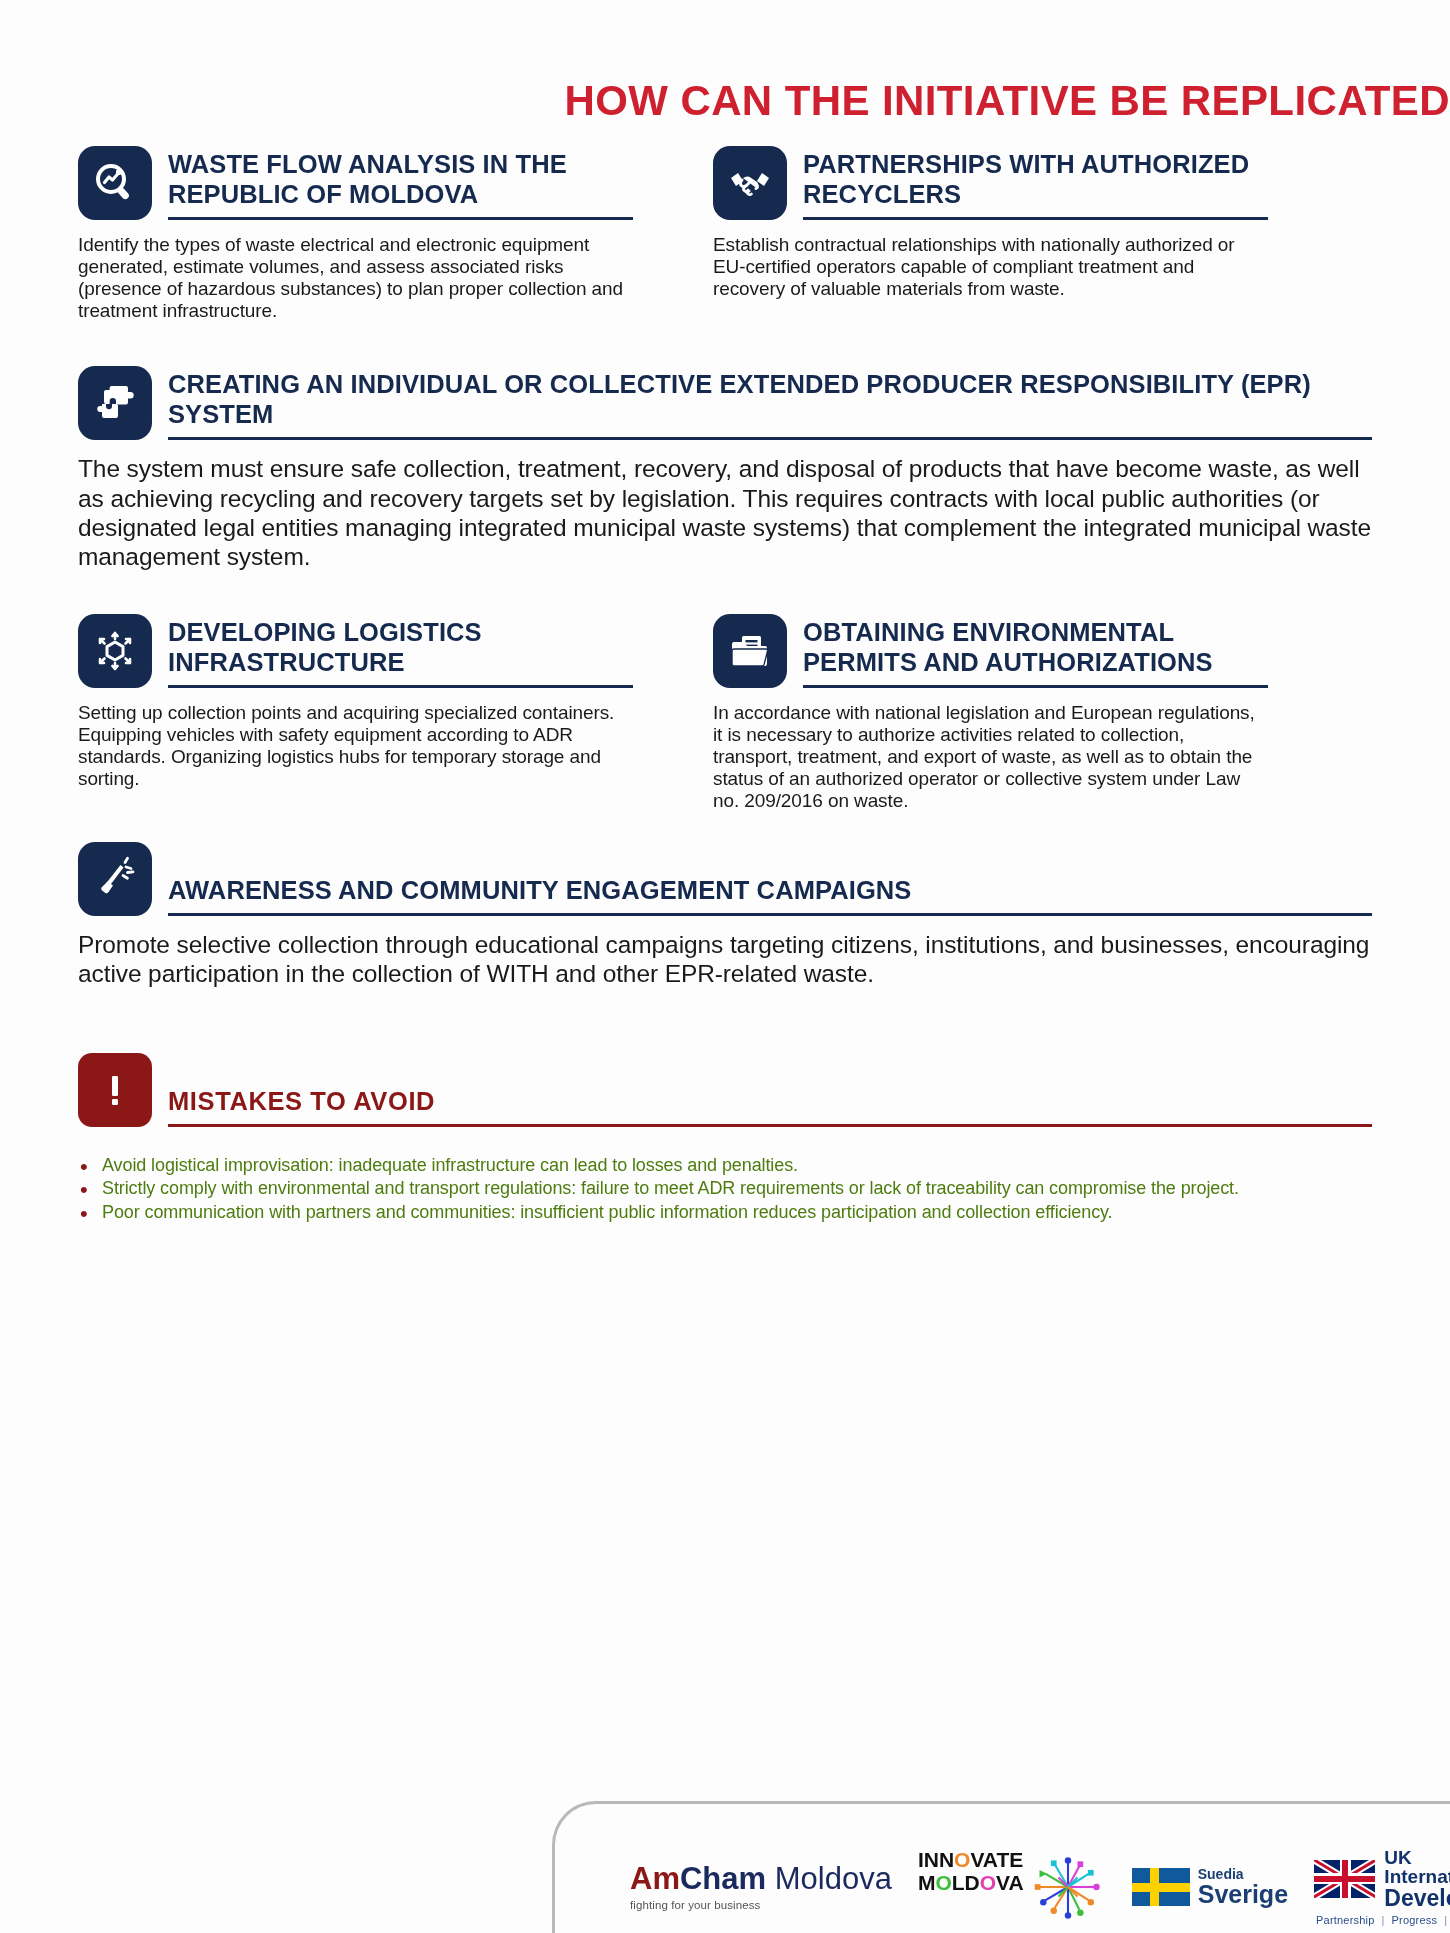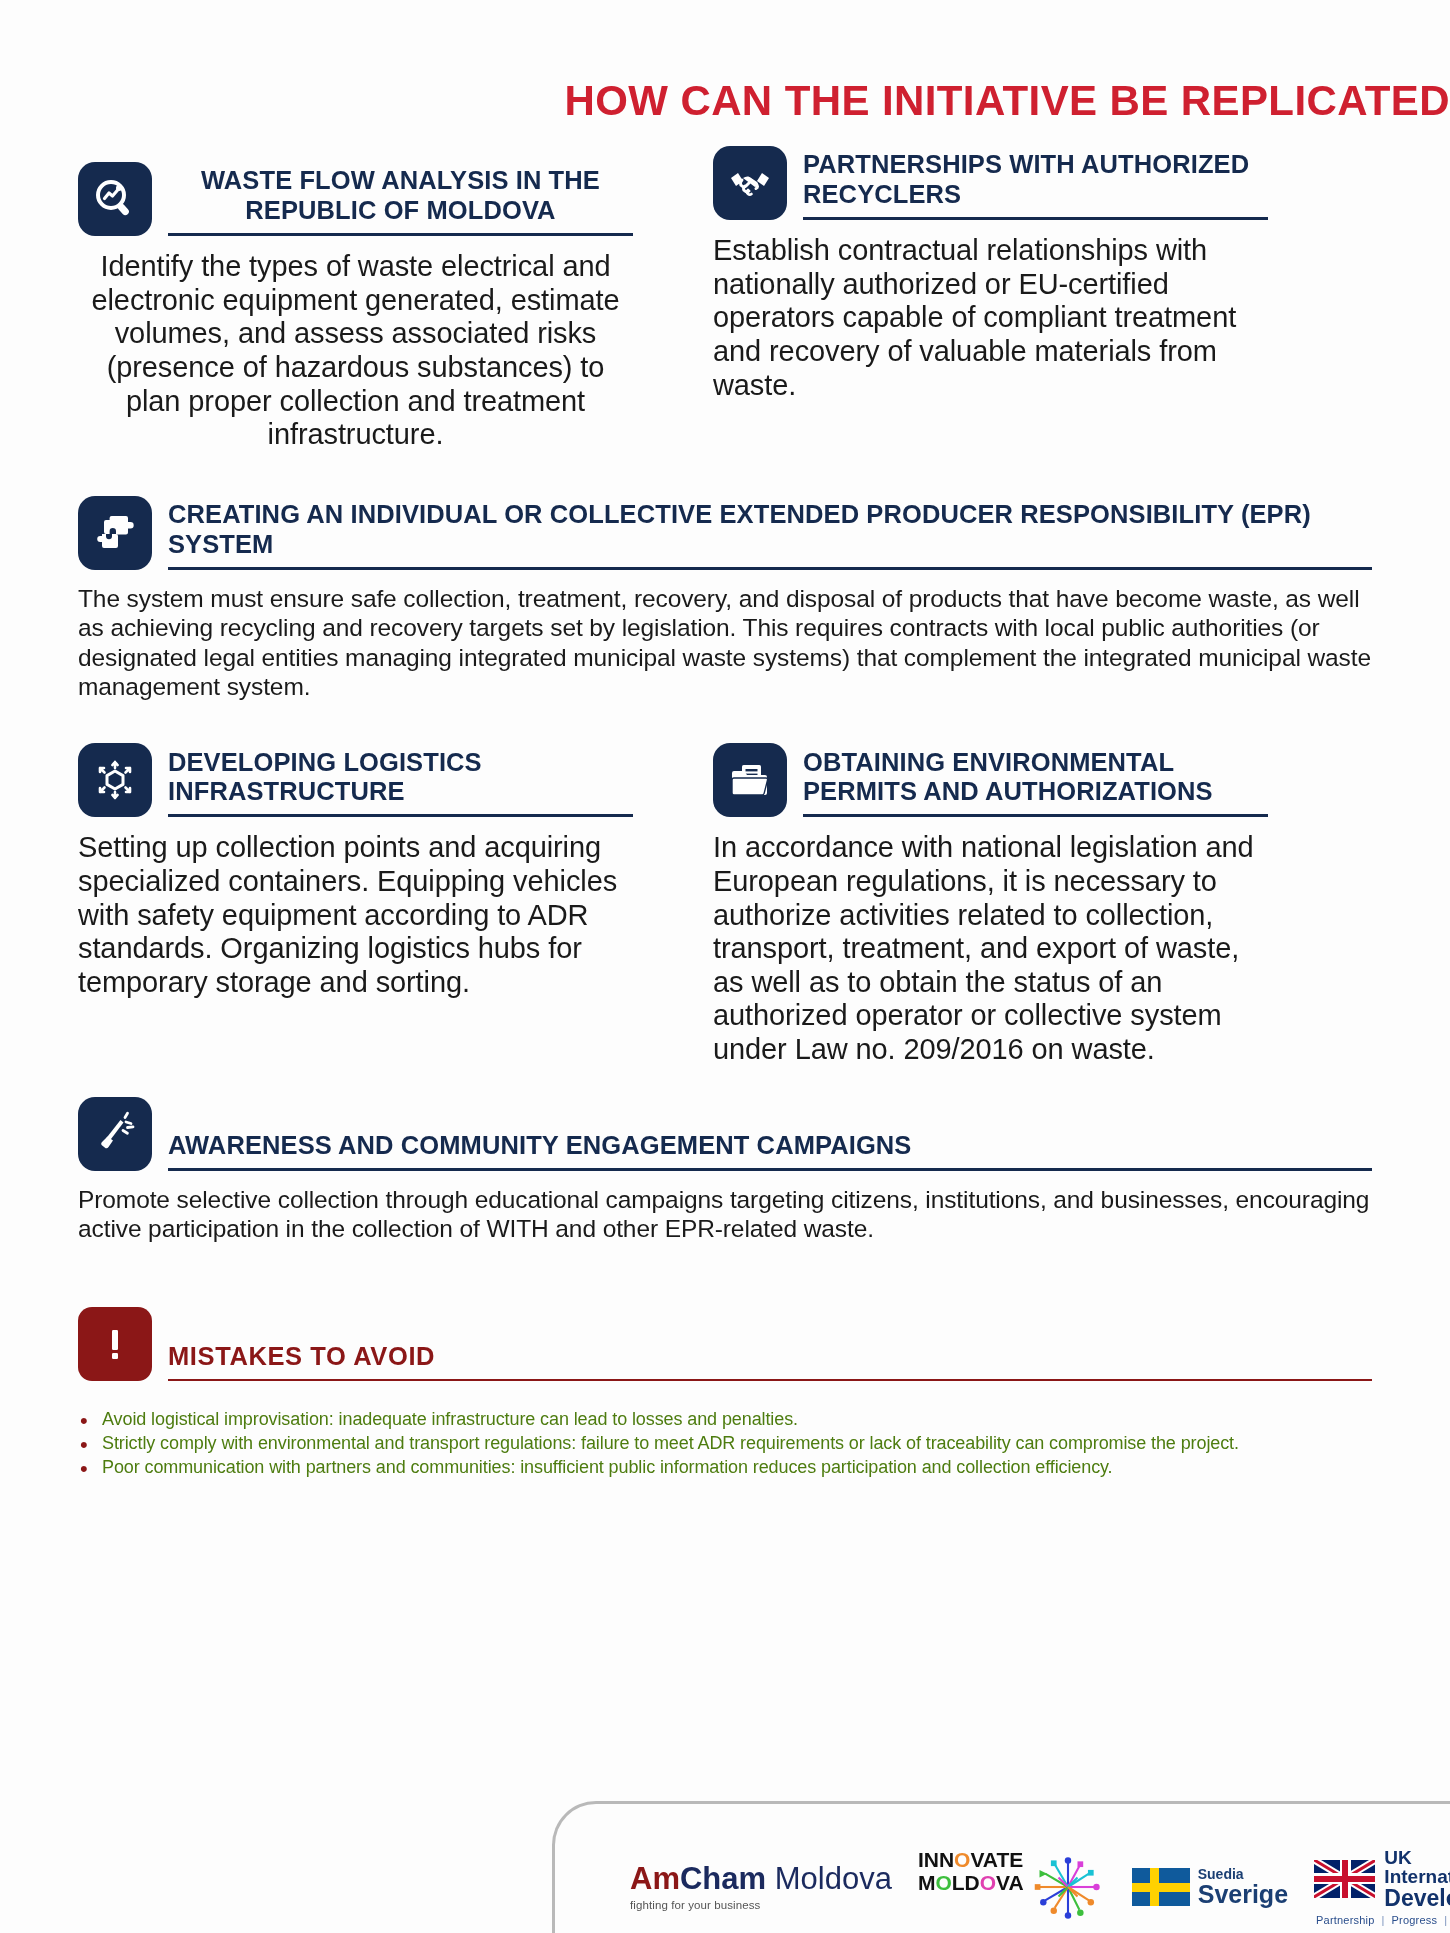--- a/index.html
+++ b/index.html
@@ -83,21 +83,21 @@
   .head-rule {
     height: 3px;
     background: #152a4e;
     margin-top: 7px;
     width: 100%;
   }
   .head-rule.danger { background: #8b1717; height: 2.5px; }
 
   .body-text {
     color: #1a1a1a;
-    font-size: 29px;
+    font-size: 19px;
     line-height: 1.16;
     margin-top: 14px;
     letter-spacing: -0.1px;
   }
 
   .body-text.wide { font-size: 24.5px; line-height: 1.2; }
 
   
   .mistakes { padding: 0 78px; margin-top: 62px; }
   .mistakes-list { margin-top: 28px; }
@@ -200,21 +200,21 @@
 </head>
 <body>
 
 <div class="page">
 
   <h1 class="page-title">HOW CAN THE INITIATIVE BE REPLICATED</h1>
 
   <div class="two-col" style="margin-top:22px;">
 
     <div class="col">
-      <div class="block" style="margin-top:16px;text-align:center;">
+      <div class="block" style="margin-top:0;">
         <div class="block-head">
           <div class="icon-tile">
             <svg width="46" height="46" viewBox="0 0 46 46" fill="none">
               <circle cx="19" cy="19" r="13" stroke="#ffffff" stroke-width="4"></circle>
               <path d="M12.5 22.5 L17 17 L20.5 20 L26.5 13" stroke="#ffffff" stroke-width="3.2" fill="none" stroke-linecap="round" stroke-linejoin="round"></path>
               <circle cx="27" cy="12" r="3" fill="#ffffff"></circle>
               <rect x="27.5" y="27" width="7" height="13" rx="3.5" fill="#ffffff" transform="rotate(-42 31 33)"></rect>
             </svg>
           </div>
           <div class="head-text-wrap">

